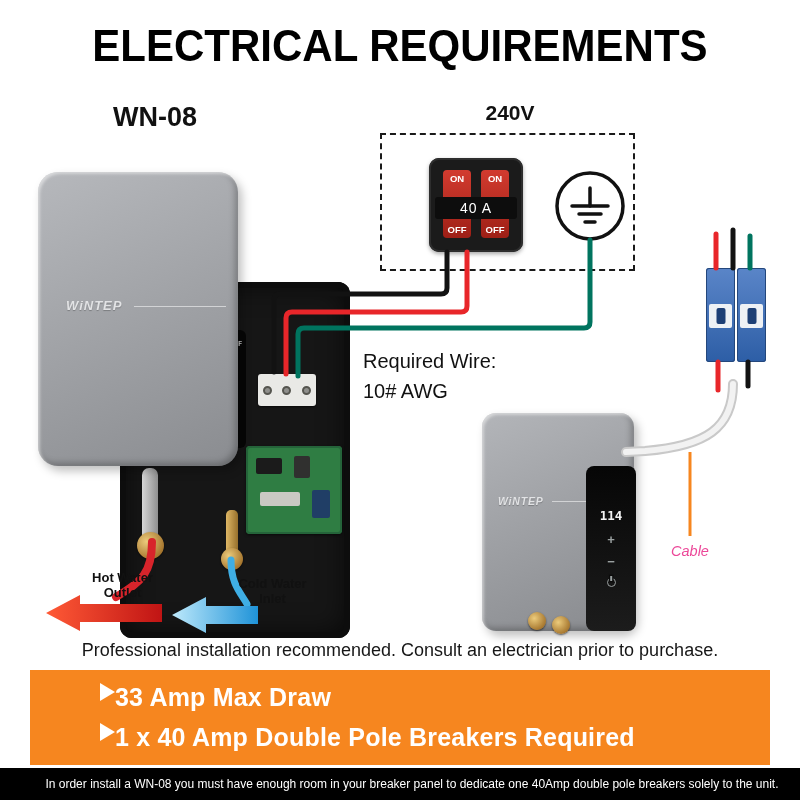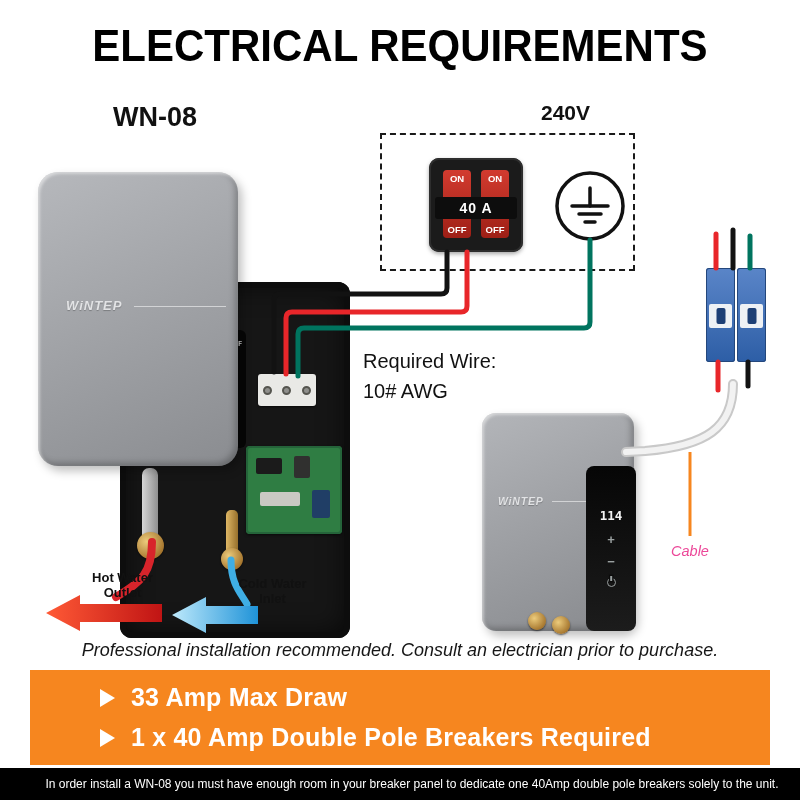--- a/index.html
+++ b/index.html
@@ -12,33 +12,33 @@
 
   
   .title { top:22px; left:0; width:800px; text-align:center;
     font-size:42px; font-weight:900; letter-spacing:0px; color:#000; transform:scaleY(1.05); }
 
   
   .model { top:102px; left:55px; width:200px; text-align:center; font-size:27px; font-weight:800; }
   .specs { top:137px; left:55px; width:200px; text-align:center; font-size:17px; color:#1a1a1a;margin-top:33px; }
 
   
-  .voltage { top:101px; left:430px; width:160px; text-align:right; font-size:21px; font-weight:700; }
+  .voltage { top:101px; left:430px; width:160px; text-align:center; font-size:21px; font-weight:700; }
   .dashed-box { top:133px; left:380px; width:255px; height:138px; border:2.5px dashed #1a1a1a; background:#fff; }
 
   .switch-panel { top:158px; left:421px; width:94px; height:94px; background:#1b1b1b; border-radius:10px;
     box-shadow: inset 0 0 0 2px #2e2e2e, 0 2px 4px rgba(0,0,0,.35); margin-left: 8px; }
   .rocker { position:absolute; top:12px; width:28px; height:68px; border-radius:4px;
     background:linear-gradient(#d23b2f,#9e1f16); display:flex; flex-direction:column;
     justify-content:space-between; align-items:center; padding:3px 0;
     color:#fff; font-size:9.5px; font-weight:700; }
   .rocker.left { left:14px; } .rocker.right { left:52px; }
   .amp-strip { position:absolute; top:39px; left:6px; right:6px; height:22px; background:#0d0d0d;
     border-radius:3px; display:flex; align-items:center; justify-content:center;
-    color:#fff; font-size:14px; font-weight:700; letter-spacing:1px; }
+    color:#fff; font-size:14px; font-weight:400; letter-spacing:1px; }
 
   
   .wire-note { top:346px; left:363px; font-size:20px; line-height:30px; color:#111; font-weight:500; }
 
   
   .heater-front { top:172px; left:38px; width:200px; height:294px; border-radius:20px; z-index:4;
     background:linear-gradient(155deg,#b6b8bc 0%,#a2a4a8 45%,#8a8c90 100%);
     box-shadow: inset 2px 2px 3px rgba(255,255,255,.5), inset -3px -3px 6px rgba(0,0,0,.25), 4px 5px 10px rgba(0,0,0,.25); }
   .brand { position:absolute; left:28px; top:126px; font-size:13px; font-style:italic; font-weight:700;
     color:#e2e3e5; letter-spacing:1px; text-shadow:0 1px 1px rgba(0,0,0,.25); }
@@ -99,24 +99,24 @@
   .power-sm::before { content:""; position:absolute; left:50%; top:-3px; transform:translateX(-50%);
     width:1.6px; height:5px; background:#9aa0a0; box-shadow:0 0 0 1.3px #0b0b0b; }
   .brass-sm1 { top:612px; left:528px; width:18px; height:18px; }
   .brass-sm2 { top:616px; left:552px; width:18px; height:18px; }
 
   
   .hot-label { top:570px; left:75px; width:95px; text-align:center; font-size:13px; font-weight:700; line-height:15px; z-index:5; }
   .cold-label { top:576px; left:225px; width:95px; text-align:center; font-size:13px; font-weight:700; line-height:15px; z-index:5; }
 
   
-  .note { top:640px; left:0; width:800px; text-align:center; font-size:18px; color:#161616; z-index:6;font-style:italic; }
+  .note { top:640px; left:0; width:800px; text-align:center; font-size:18px; color:#161616; z-index:6; }
   .banner { top:670px; left:30px; width:740px; height:95px; background:#f6861f; z-index:6;
     display:flex; flex-direction:column; justify-content:center; gap:11px; padding-left:70px; }
-  .banner-row { display:flex; align-items:center; gap:16px; }
+  .banner-row { display:flex; align-items:flex-start; }
   .bullet { width:0; height:0; border-left:15px solid #fff; border-top:9px solid transparent; border-bottom:9px solid transparent; }
   .banner-text { color:#fff; font-size:25px; font-weight:800; letter-spacing:.2px; }
   .footer { top:768px; left:0; width:800px; height:32px; background:#000; z-index:6;
     display:flex; align-items:center; justify-content:center; }
   .footer-text { color:#fff; font-size:12px;margin-left:24px; }
 
   .overlay { position:absolute; left:0; top:0; z-index:3; pointer-events:none; }
 </style>
 </head>
 <body>

